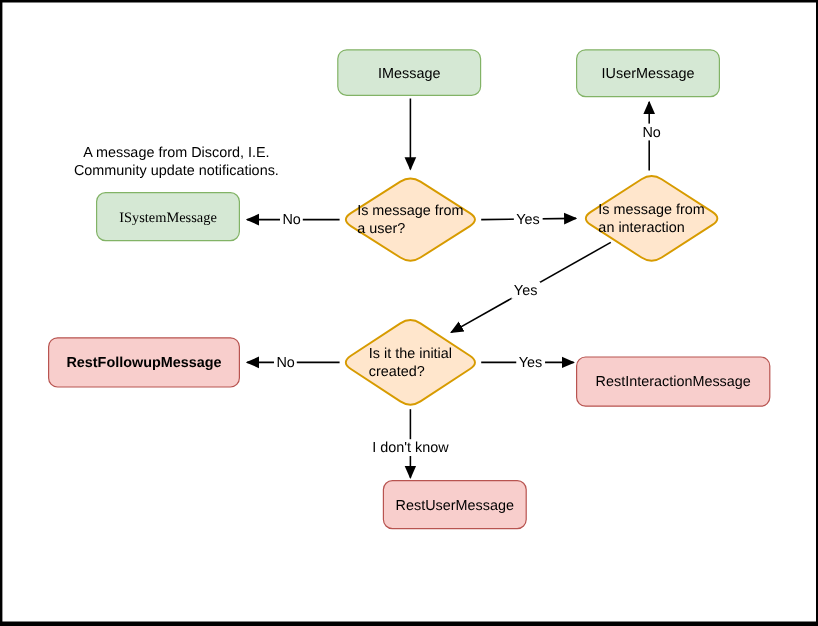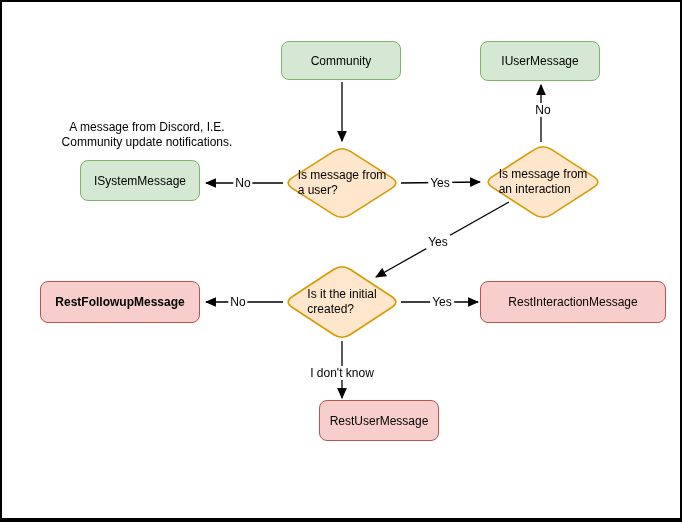--- a/index.html
+++ b/index.html
@@ -75,32 +75,32 @@
     <line x1="281" y1="300" x2="204" y2="300" stroke="#000" stroke-width="1.3" marker-end="url(#arrow)"></line>
     <line x1="399" y1="300" x2="476" y2="300" stroke="#000" stroke-width="1.3" marker-end="url(#arrow)"></line>
     <line x1="340" y1="339" x2="340" y2="396" stroke="#000" stroke-width="1.3" marker-end="url(#arrow)"></line>
 
     <path fill="#ffe6cc" stroke="#d79b00" stroke-width="1.6" d="M331.6 149.4 Q340 144 348.4 149.4 L389.6 175.6 Q398 181 389.6 186.4 L348.4 212.6 Q340 218 331.6 212.6 L290.4 186.4 Q282 181 290.4 175.6 Z"></path>
     <path fill="#ffe6cc" stroke="#d79b00" stroke-width="1.6" d="M532.6 147.4 Q541 142 549.4 147.4 L591.6 174.6 Q600 180 591.6 185.4 L549.4 212.6 Q541 218 532.6 212.6 L490.4 185.4 Q482 180 490.4 174.6 Z"></path>
     <path fill="#ffe6cc" stroke="#d79b00" stroke-width="1.6" d="M331.6 267.5 Q340 262 348.4 267.5 L389.6 294.5 Q398 300 389.6 305.5 L348.4 332.5 Q340 338 331.6 332.5 L290.4 305.5 Q282 300 290.4 294.5 Z"></path>
   </svg>
 
   <div class="node green" style="left:279px; top:39px; width:120px; height:39px;">
-    <span>Community</span>
+    <span>IMessage</span>
   </div>
   <div class="node green" style="left:478px; top:39px; width:120px; height:40px;">
     <span>IUserMessage</span>
   </div>
-  <div class="node green" style="left:78px; top:158px; width:120px; height:41px;">
+  <div class="node green" style="left:78px; top:158px; width:120px; height:41px;font-family:Liberation Serif, serif;">
     <span>ISystemMessage</span>
   </div>
   <div class="node red" style="left:38px; top:279px; width:160px; height:42px;font-weight:bold;">
     <span>RestFollowupMessage</span>
   </div>
-  <div class="node red" style="left:478px; top:279px; width:186px; height:42px;">
+  <div class="node red" style="left:478px; top:295px; width:162px; height:42px;">
     <span>RestInteractionMessage</span>
   </div>
   <div class="node red" style="left:278px; top:398px; width:120px; height:41px;margin-left:39px;">
     <span>RestUserMessage</span>
   </div>
 
   <div class="diamond-label" style="left:282px; top:149px; width:116px; height:64px;">Is message from
 a user?</div>
   <div class="diamond-label" style="left:483px; top:148px; width:116px; height:64px;">Is message from
 an interaction</div>

